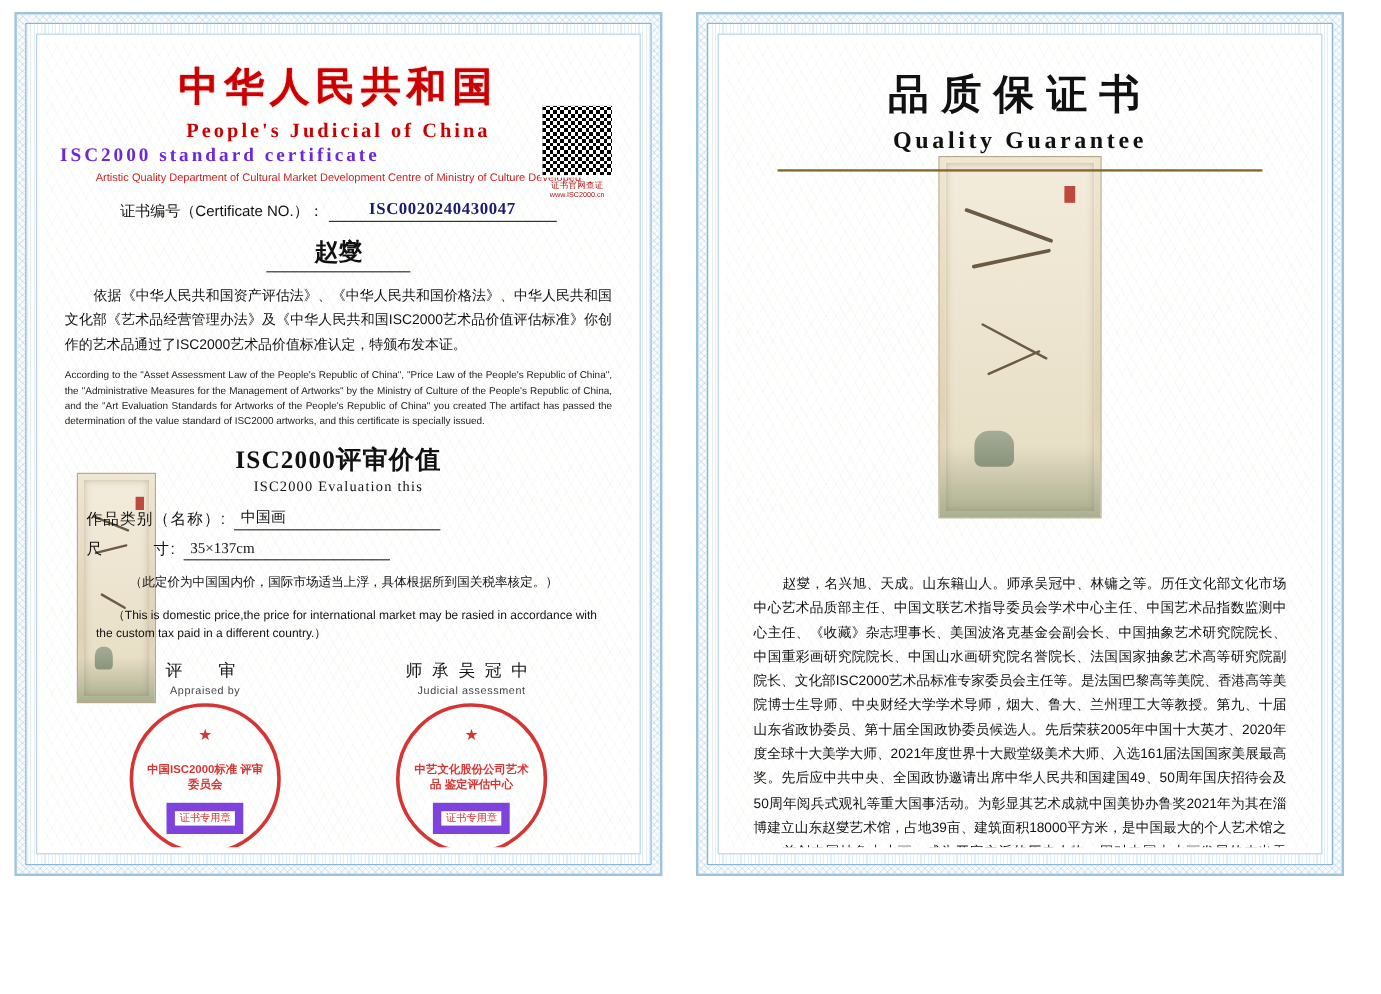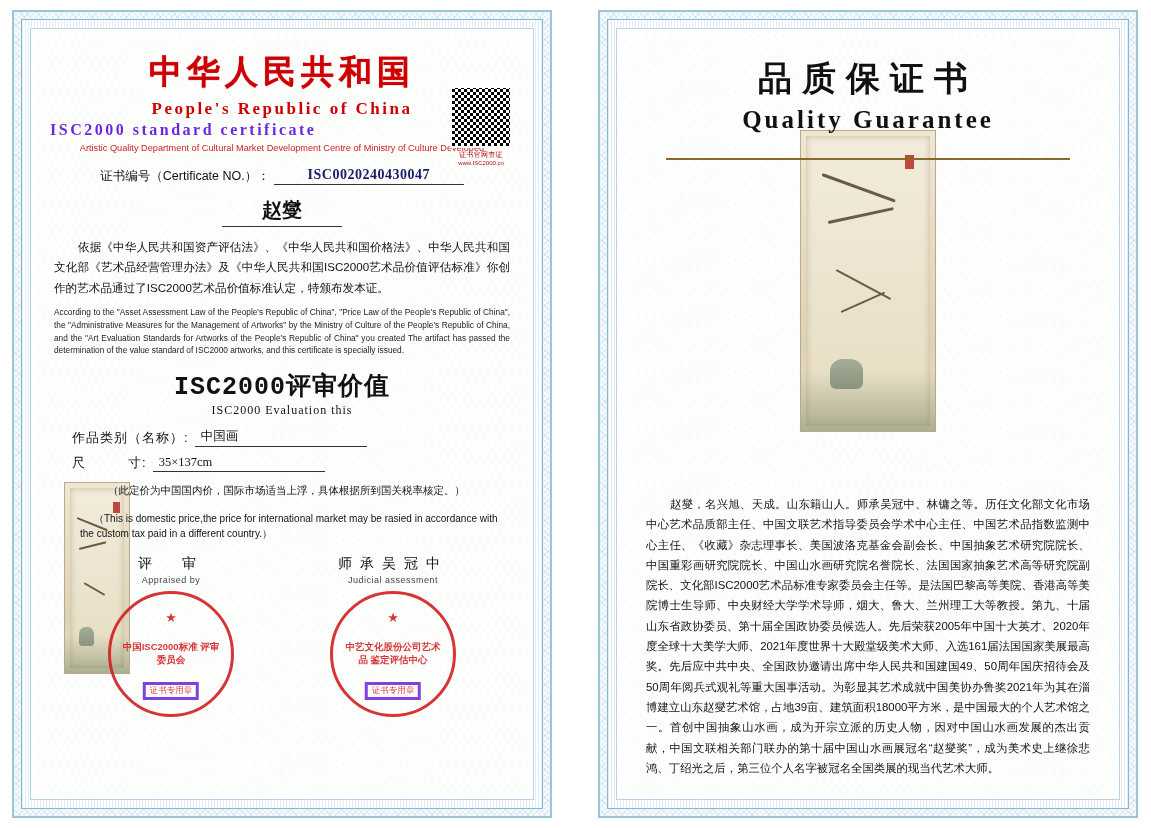--- a/index.html
+++ b/index.html
@@ -6,26 +6,26 @@
   body{
     width:1151px;height:828px;
     background:#ffffff;
     font-family:"Liberation Sans", sans-serif;
     position:relative;
     overflow:hidden;
   }
   .page{
     position:absolute;
     top:10px;
-    width:540px;height:808px;
+    width:540px;height:720px;
     background:#fdfdfb;
     box-sizing:border-box;
   }
   #left-page{left:12px;}
-  #right-page{left:598px;}
+  #right-page{left:580px;}
   
   .border-outer{
     position:absolute;inset:0;
     border:2px solid #9fc3da;
     background:
       repeating-linear-gradient(45deg, rgba(120,175,210,0.20) 0 1px, transparent 1px 4px),
       repeating-linear-gradient(-45deg, rgba(120,175,210,0.18) 0 1px, transparent 1px 4px),
       #f7fbfd;
   }
   .border-mid{
@@ -127,22 +127,22 @@
   }
   .para-cn{
     font-size:11.6px;line-height:1.75;color:#111;text-align:justify;
     margin:6px 4px 8px 4px;text-indent:24px;
   }
   .para-en{
     font-size:8.3px;line-height:1.55;color:#222;text-align:justify;
     margin:4px 4px 10px 4px;
   }
   .sec-title-cn{
-    text-align:center;font-size:25px;font-weight:bold;color:#111;
-    font-family:Liberation Mono, monospace;margin:12px 0 0 0;letter-spacing:1px;
+    text-align:center;font-size:21px;font-weight:bold;color:#111;
+    font-family:Liberation Serif, serif;margin:12px 0 0 0;letter-spacing:1px;
   }
   .sec-title-en{
     text-align:center;font-size:12px;color:#111;
     font-family:"Liberation Serif", serif;margin:1px 0 10px 0;letter-spacing:1px;
   }
   .field-row{
     display:flex;align-items:flex-end;margin:7px 0 7px 22px;font-size:13px;color:#111;
   }
   .field-label{white-space:nowrap;letter-spacing:1px;}
   .field-val{
@@ -166,21 +166,21 @@
   }
   .stamp-inner{
     text-align:center;font-size:9.5px;line-height:1.35;font-weight:bold;padding:0 8px;
   }
   .stamp-star{
     position:absolute;top:16px;left:50%;transform:translateX(-50%);
     font-size:13px;color:#d01a1a;
   }
   .stamp-red-band{
     position:absolute;bottom:14px;left:50%;transform:translateX(-50%);
-    border:3px solid #6d28d9;padding:0 4px;font-size:8.5px;white-space:nowrap;
+    border:7px solid #6d28d9;padding:0 4px;font-size:8.5px;white-space:nowrap;
     background:rgba(255,255,255,0.25);
   }
   .painting{
     position:absolute;
     border:1px solid #b9a98a;
     background:linear-gradient(#efe7d2,#e7dcc4 35%,#ded2b6 70%,#e9e0cb);
     overflow:hidden;
   }
   .painting .pmat{
     position:absolute;inset:5px;background:linear-gradient(#f3ecdc,#e6dcc2);
@@ -201,22 +201,22 @@
     background:linear-gradient(rgba(140,150,120,0.0),rgba(120,135,100,0.55));
   }
   #left-painting{left:28px;bottom:120px;width:64px;height:190px;}
 
   
   .r-title-cn{
     text-align:center;font-size:34px;font-weight:bold;color:#111;
     font-family:"Liberation Serif", serif;letter-spacing:10px;margin:16px 0 0 0;
   }
   .r-title-en{
-    text-align:center;font-size:25px;font-weight:bold;color:#111;
-    font-family:"Liberation Serif", serif;letter-spacing:3px;margin:4px 0 24px 0;
+    text-align:center;font-size:20px;font-weight:bold;color:#111;
+    font-family:"Liberation Serif", serif;letter-spacing:3px;margin:4px 0 12px 0;
   }
   .r-rule{height:2px;background:#8a6a2a;margin:6px 30px 12px 30px;}
   #right-painting{
     left:50%;transform:translateX(-50%);top:96px;width:134px;height:300px;
   }
   .r-body{
     font-size:11.4px;line-height:1.78;color:#111;text-align:justify;
     margin:14px 10px 0 10px;text-indent:24px;
   }
   .r-stmt{
@@ -233,21 +233,21 @@
   <div class="paper">
 
     <div class="qr-block">
       <div class="qr"></div>
       <div class="qr-cap">证书官网查证</div>
       <div class="qr-url">www.ISC2000.cn</div>
     </div>
 
     <div class="content">
       <div class="title-cn">中华人民共和国</div>
-      <div class="title-en1">People's Republic of China</div>
+      <div class="title-en1">People's Judicial of China</div>
       <div class="title-en2">ISC2000 standard certificate</div>
 
       <div class="dept-en">Artistic Quality Department of Cultural Market Development Centre of Ministry of Culture Developed</div>
 
       <div class="cert-no-row">
         <span class="cert-no-label">证书编号（Certificate NO.）：</span>
         <span class="cert-no-val">ISC0020240430047</span>
       </div>
 
       <div class="artist-name">赵燮</div>

